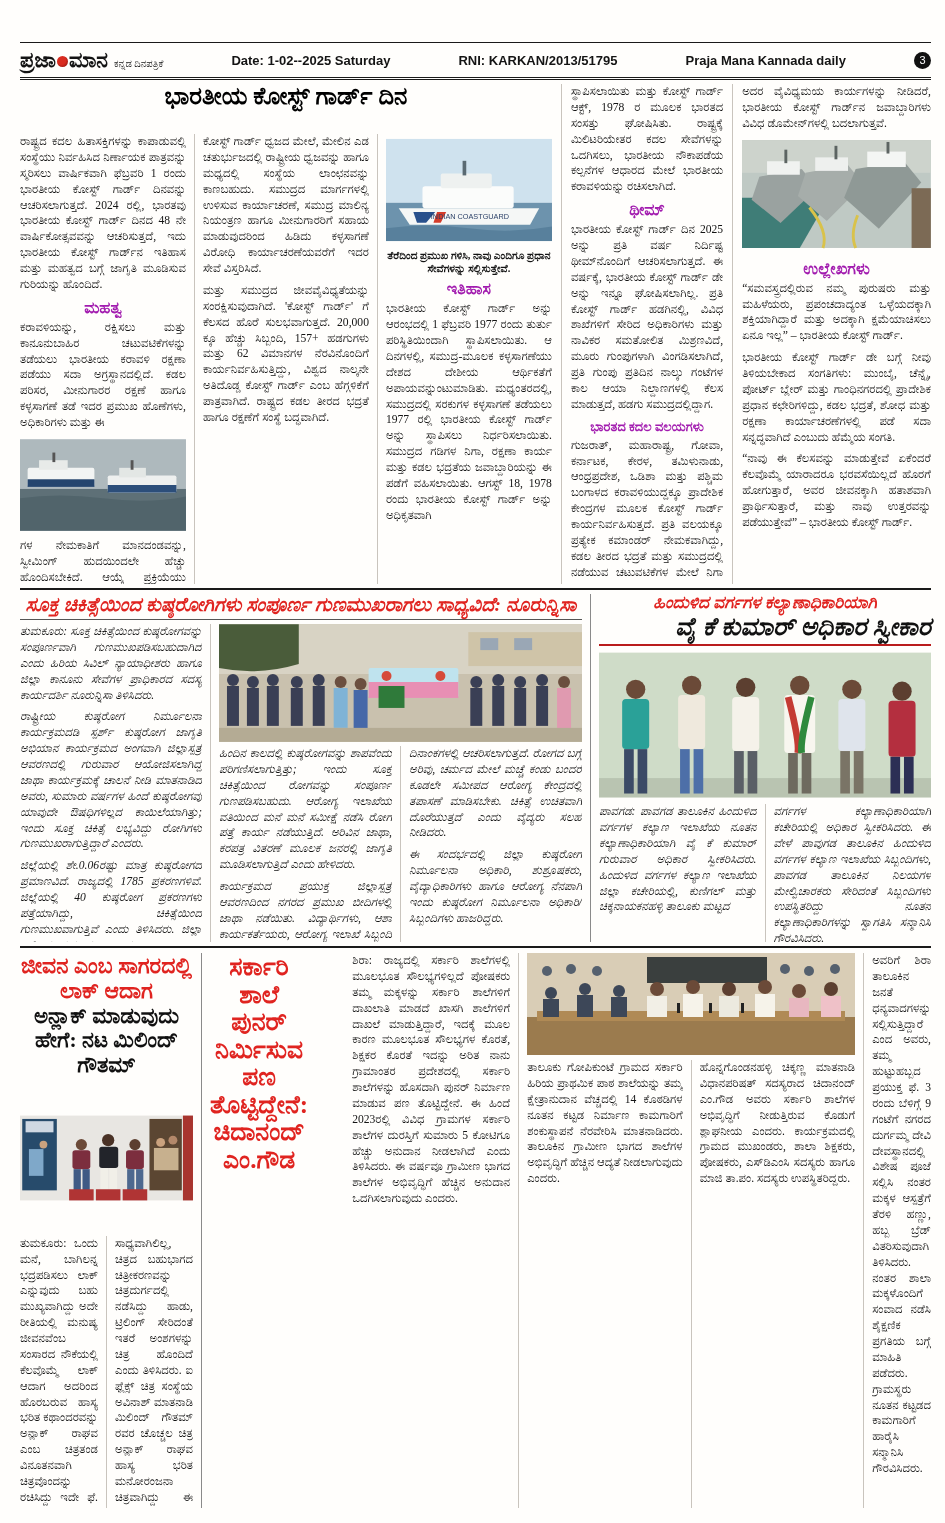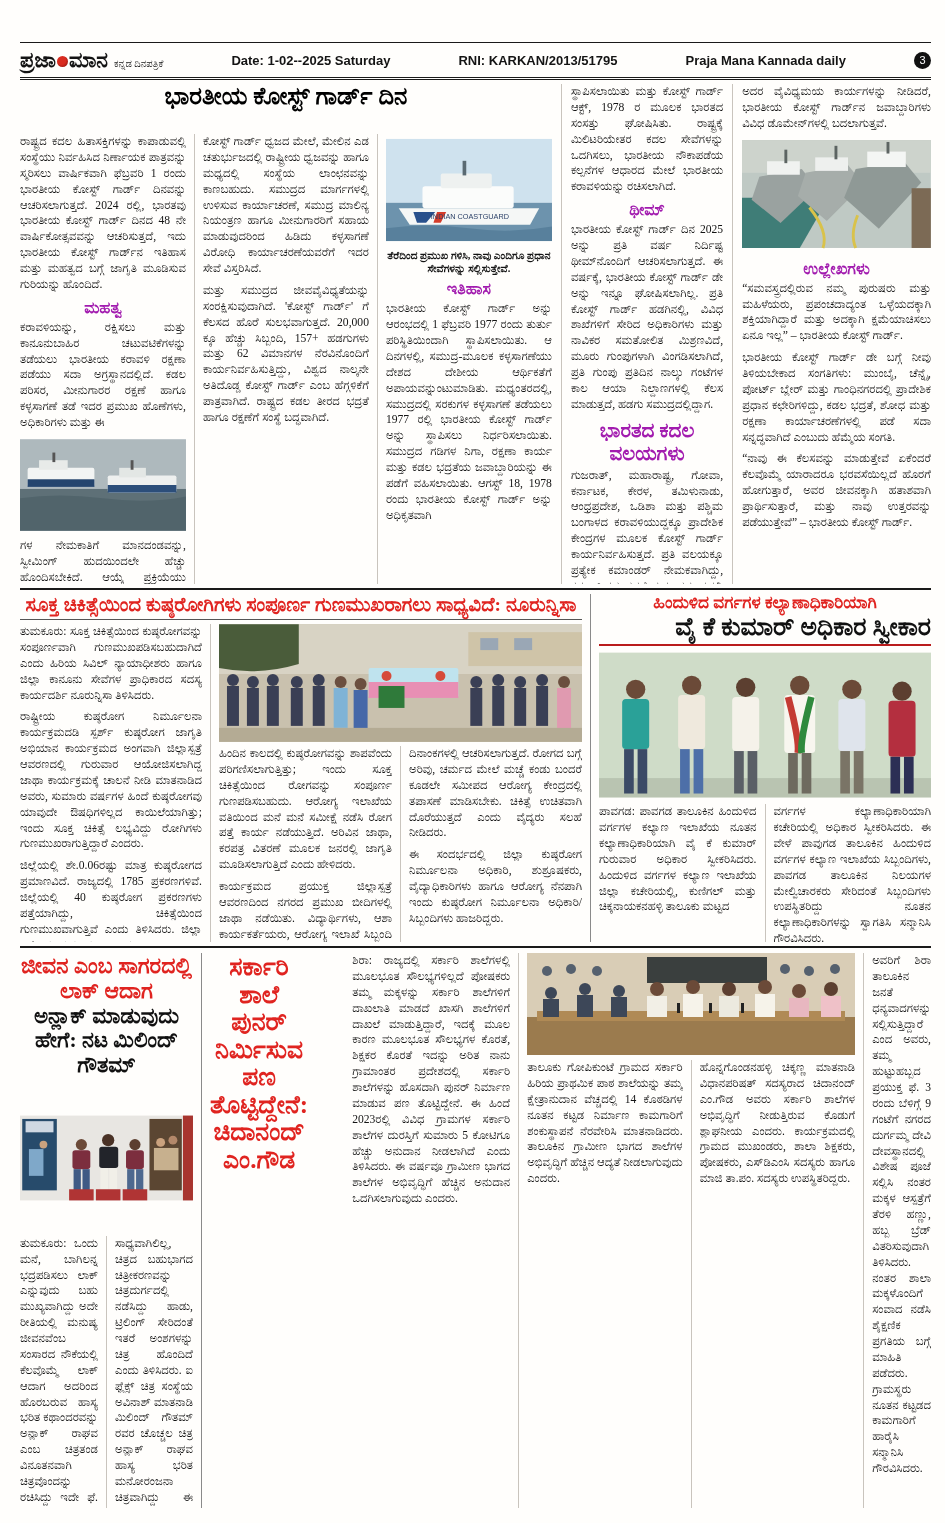--- a/index.html
+++ b/index.html
@@ -14,37 +14,37 @@
              background:radial-gradient(circle at 40% 40%, #d92b1f 0 45%, #7a0d08 100%);
              vertical-align:middle;margin:0 1px;}
   .mast .sub{font-size:10px;}
   .hdr .mid{font-size:13px;font-weight:bold;font-family:"Liberation Sans",sans-serif;}
   .pgnum{width:17px;height:17px;border-radius:50%;background:#111;color:#fff;
          font-size:11px;display:flex;align-items:center;justify-content:center;
          font-family:"Liberation Sans",sans-serif;}
   
   .bp{font-size:11.6px;line-height:1.37;text-align:justify;margin:0 0 6px 0;}
   .sechead{color:#a21caf;font-weight:bold;text-align:center;font-size:16px;margin:4px 0 3px;}
-  .sechead.big{font-size:20px;}
+  .sechead.big{font-size:13px;}
   .col{overflow:hidden;}
   .vrule{width:0;border-left:1px solid #c9c4bd;}
   .photo{display:block;width:100%;}
   .cap{font-size:10.5px;font-weight:bold;text-align:center;line-height:1.25;margin:3px 0 5px;}
   
   .band1{position:absolute;left:20px;right:20px;top:84px;height:500px;display:flex;gap:9px;}
   .b1-left{width:552px;display:flex;flex-direction:column;}
   .b1-head{color:#000000;font-weight:bold;font-size:24px;line-height:1.05;
            text-align:center;height:46px;margin-bottom:4px;}
   .b1-cols{display:flex;gap:8px;flex:1;min-height:0;}
   .b1-cols .col{flex:1;}
   .b1-c4{width:158px;}
   .b1-c5{width:196px;}
   
   .band2{position:absolute;left:20px;right:20px;top:588px;height:354px;
-         border-top:2px solid #1a1a1a;display:flex;gap:8px;padding-top:4px;box-sizing:border-box;}
+         border-top:2px solid #1a1a1a;display:flex;gap:8px;padding-top:4px;box-sizing:border-box;font-style:italic;}
   .a2{width:562px;display:flex;flex-direction:column;}
   .a2-head{color:#e02420;font-weight:bold;font-size:19.5px;text-align:center;
            border-bottom:1px solid #555;padding-bottom:3px;margin-bottom:4px;}
   .a2-body{display:flex;gap:8px;flex:1;min-height:0;}
   .a2-c1{width:182px;}
   .a2-mid{flex:1;display:flex;flex-direction:column;}
   .a2-midcols{display:flex;gap:8px;flex:1;min-height:0;margin-top:4px;}
   .a2-midcols .col{flex:1;}
   .a3{flex:1;display:flex;flex-direction:column;}
   .a3-kick{color:#e02420;font-weight:bold;font-size:17px;text-align:center;line-height:1.1;}

